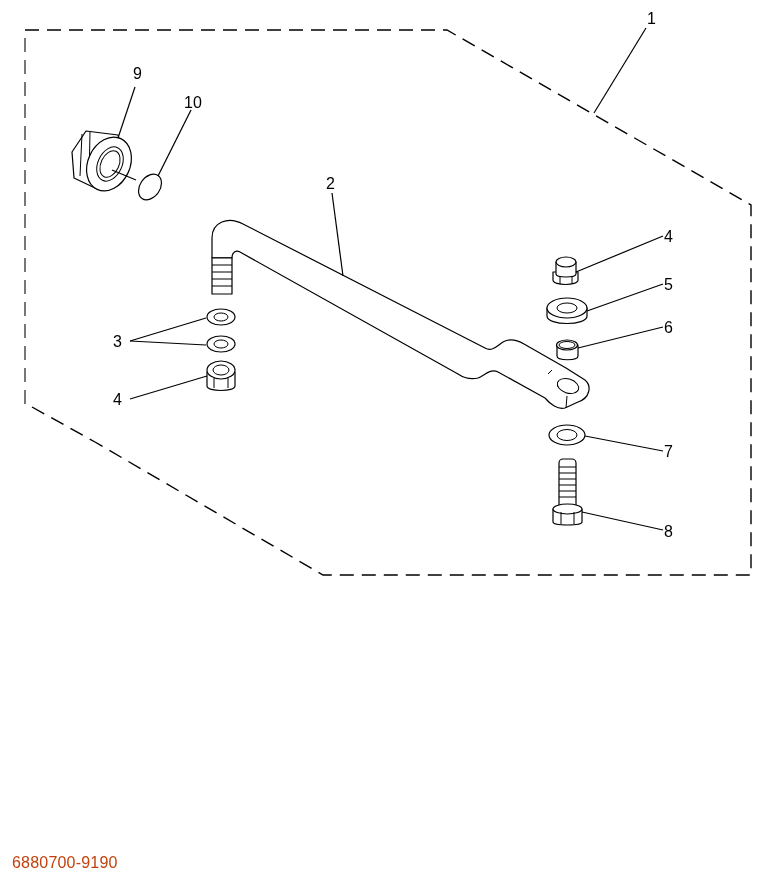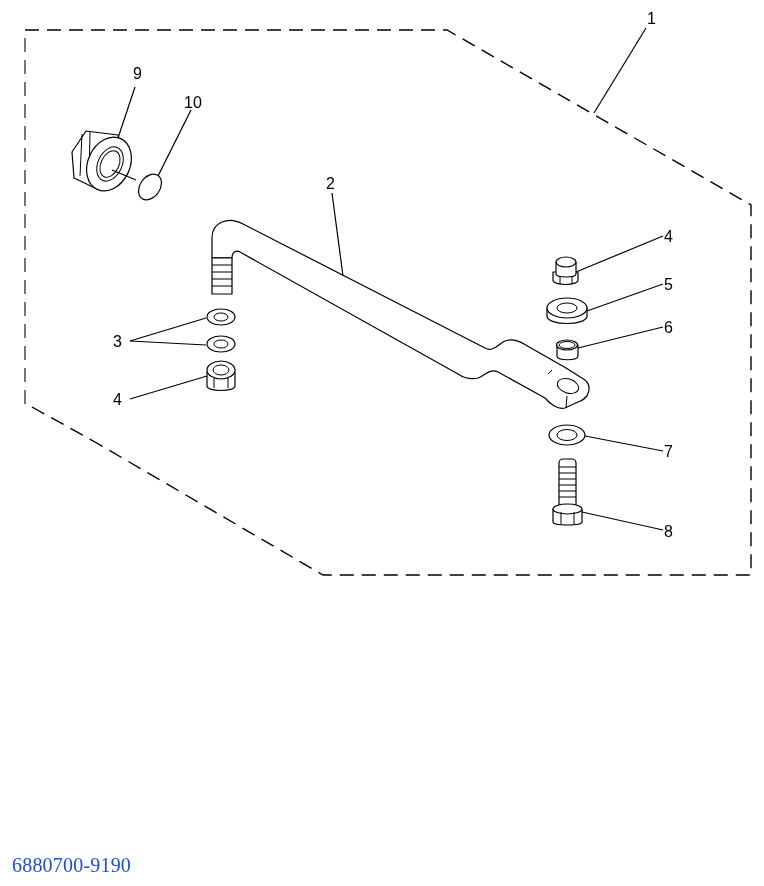--- a/index.html
+++ b/index.html
@@ -5,22 +5,22 @@
     html, body { margin: 0; padding: 0; background: #ffffff; }
     body { width: 764px; height: 886px; position: relative; overflow: hidden;
            font-family: "Liberation Sans", sans-serif; }
     #diagram { position: absolute; left: 0; top: 0; width: 764px; height: 886px; }
     .part { fill: #ffffff; stroke: #000000; stroke-width: 1.2; stroke-linejoin: round; stroke-linecap: round; }
     .thin { fill: none; stroke: #000000; stroke-width: 1; }
     .leader { fill: none; stroke: #000000; stroke-width: 1.2; }
     .border { fill: none; stroke: #000000; stroke-width: 1.4; stroke-dasharray: 14 8; }
     .border-grey { fill: none; stroke: #777777; stroke-width: 2; stroke-dasharray: 14 8; }
     .callout { font-family: "Liberation Sans", sans-serif; font-size: 16px; fill: #000000; }
-    .footer { position: absolute; left: 12px; top: 854px; font-size: 20px; color: #1d4ed8;
-              font-family: Liberation Serif, serif; letter-spacing: 0.2px; }
+    .footer { position: absolute; left: 12px; top: 854px; font-size: 16px; color: #c2410c;
+              font-family: Liberation Sans, sans-serif; letter-spacing: 0.2px; }
   </style>
 </head>
 <body>
 
 <svg id="diagram" viewBox="0 0 764 886" xmlns="http://www.w3.org/2000/svg">
 
   <g>
     <polyline class="border" points="25,30 447,30 751,205 751,575 323,575 95,442"></polyline>
     <line class="border-grey" x1="25" y1="38" x2="25" y2="405"></line>
     <polyline class="border" points="32,407 95,442"></polyline>

